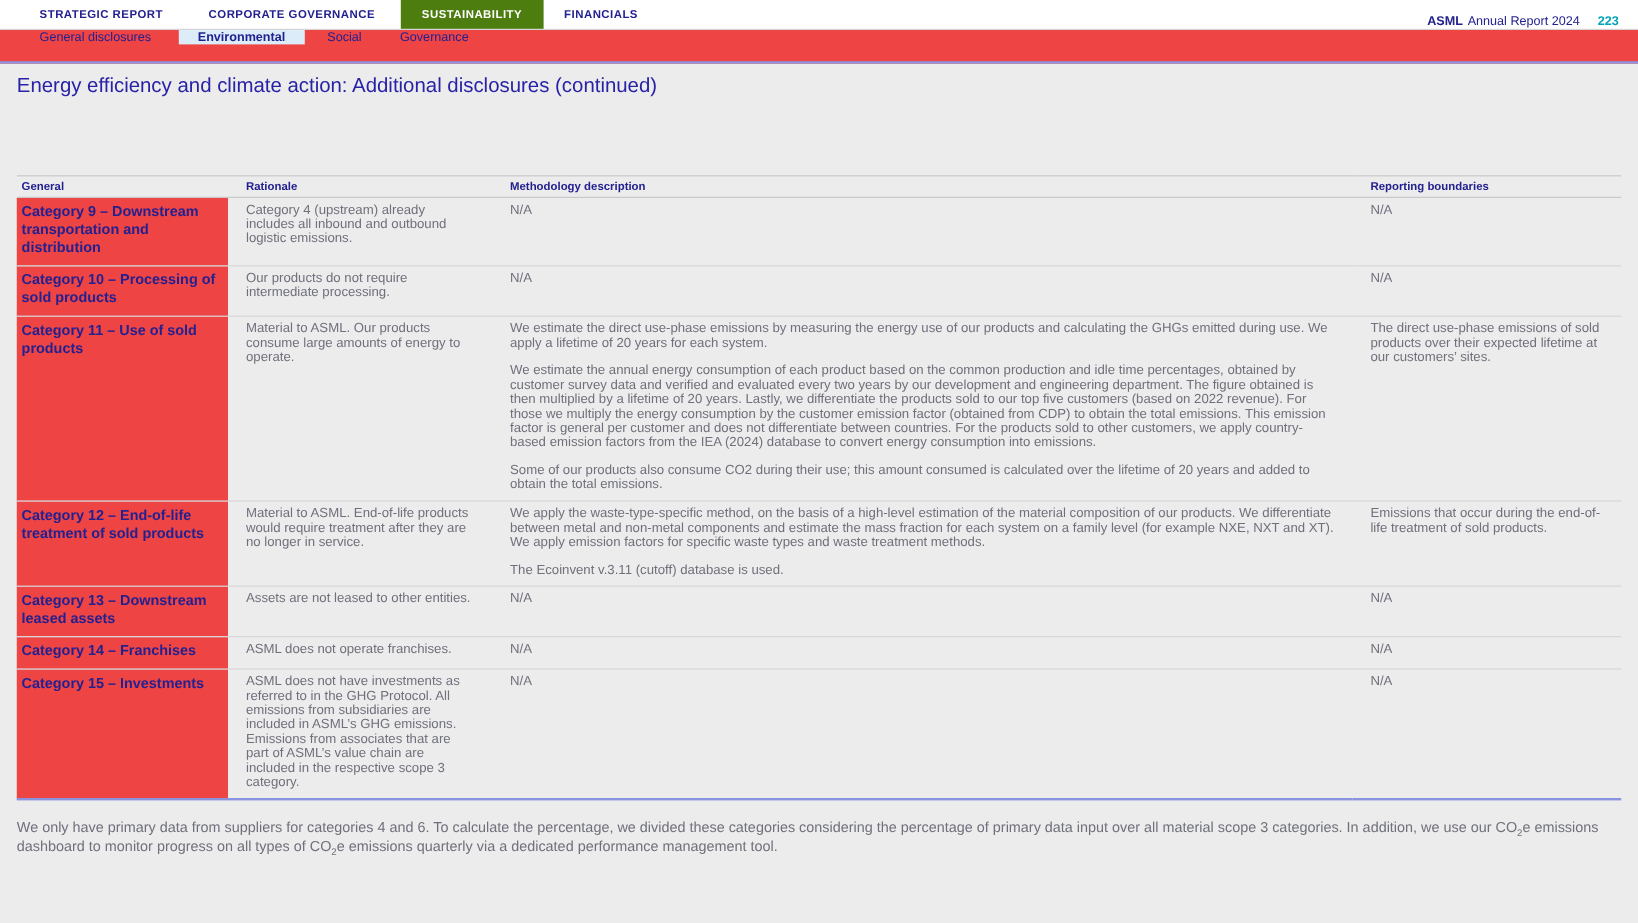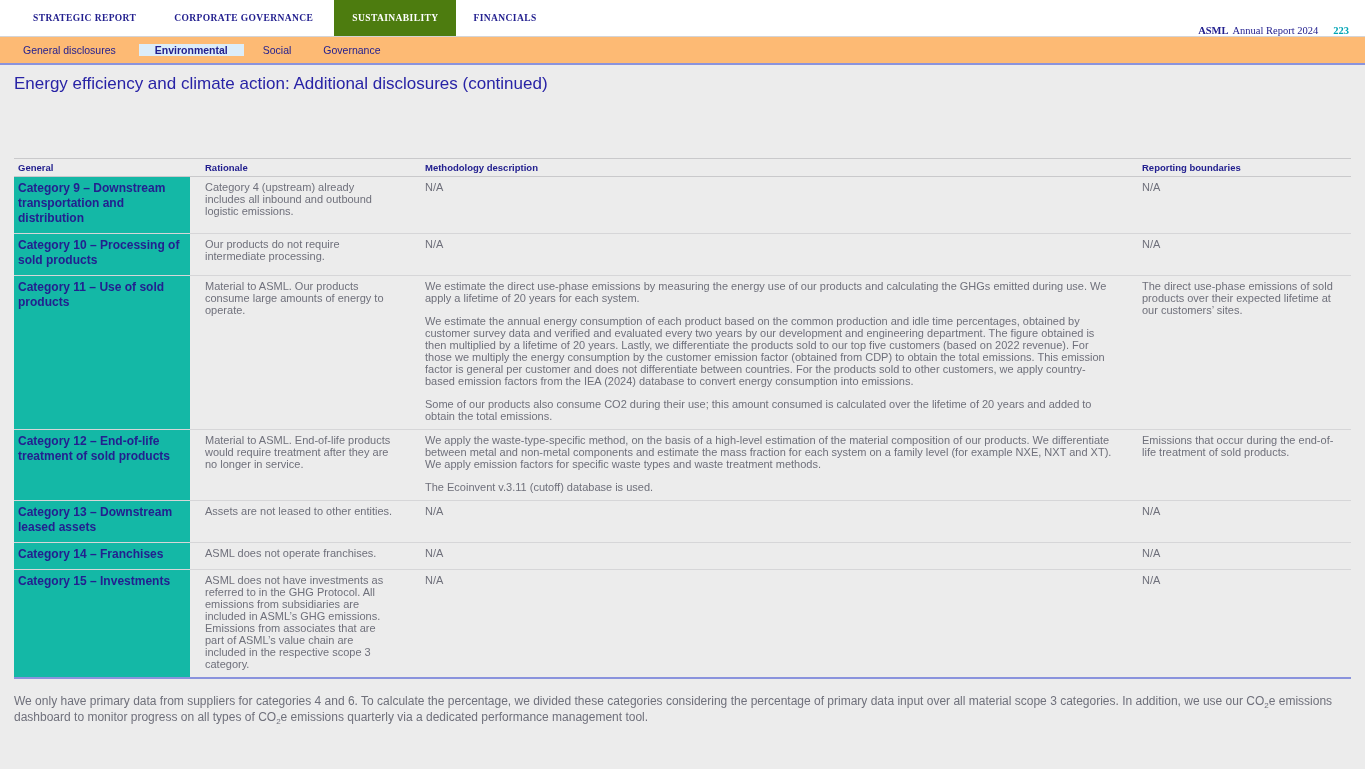--- a/index.html
+++ b/index.html
@@ -6,27 +6,26 @@
   html, body { width: 1365px; height: 769px; }
   body {
     font-family: "Liberation Sans", sans-serif;
     background: #ececec;
     color: #6f707b;
     overflow: hidden;
   }
 
   
   .topnav {
-    height: 37px;
+    height: 25px;
     background: #ffffff;
     border-bottom: 1px solid #d4d4d6;
     display: flex;
     align-items: stretch;
     justify-content: space-between;
-    font-family: Liberation Serif, serif;
   }
   .topnav-left { display: flex; align-items: stretch; padding-left: 33px; }
   .topnav-item {
     display: flex; align-items: center;
     font-size: 9.5px; font-weight: 700; letter-spacing: 0.4px;
     color: #23208f; text-decoration: none; cursor: pointer;
     white-space: nowrap;
   }
   .topnav-item.m1 { margin-right: 38px; }
   .topnav-item.m2 { margin-right: 21px; }
@@ -36,23 +35,23 @@
   .topnav-right {
     display: flex; align-items: flex-end; padding-right: 16px;
     font-size: 10.5px; color: #23208f; white-space: nowrap;
   }
   .brand { font-weight: 700; margin-right: 4px; }
   .page-number { font-weight: 700; color: #00a5b5; margin-left: 15px; }
 
   
   .subnav {
     height: 28px;
-    background: #fdba74;
+    background: #ef4444;
     border-bottom: 2px solid #8a93dd;
-    display: flex; align-items: center; padding-left: 23px;
+    display: flex; align-items: flex-start; padding-left: 33px;
   }
   .subnav-item {
     display: flex; align-items: center;
     font-size: 10.5px; color: #23208f; cursor: pointer; white-space: nowrap;
     margin-right: 24px;
   }
   .subnav-item.active {
     background: #dcedf9; font-weight: 700; padding: 0 16px; margin-left: 0;
   }
   .subnav-item.s1 { margin-right: 23px; }
@@ -81,21 +80,21 @@
   }
   thead th.h-cat { padding-left: 4px; }
 
   tbody td {
     vertical-align: top; font-size: 11px; line-height: 12px;
     padding: 4px 14px 7px 15px; border-top: 1px solid #d6d6d8;
   }
   tbody tr:first-child td { border-top: none; }
   tbody tr:last-child td { border-bottom: 2px solid #8a93dd; }
   td.cat {
-    background: #14b8a6; font-weight: 700; font-size: 12px; line-height: 15px;
+    background: #ef4444; font-weight: 700; font-size: 12px; line-height: 15px;
     color: #23208f; padding-left: 4px; padding-right: 10px;
   }
   td p { margin: 0; }
   td p + p { margin-top: 11px; }
 
   .footnote {
     margin-top: 15px; font-size: 12px; line-height: 15.5px; color: #6f707b;
     width: 1330px;
   }
   .footnote sub { font-size: 8px; line-height: 0; }

